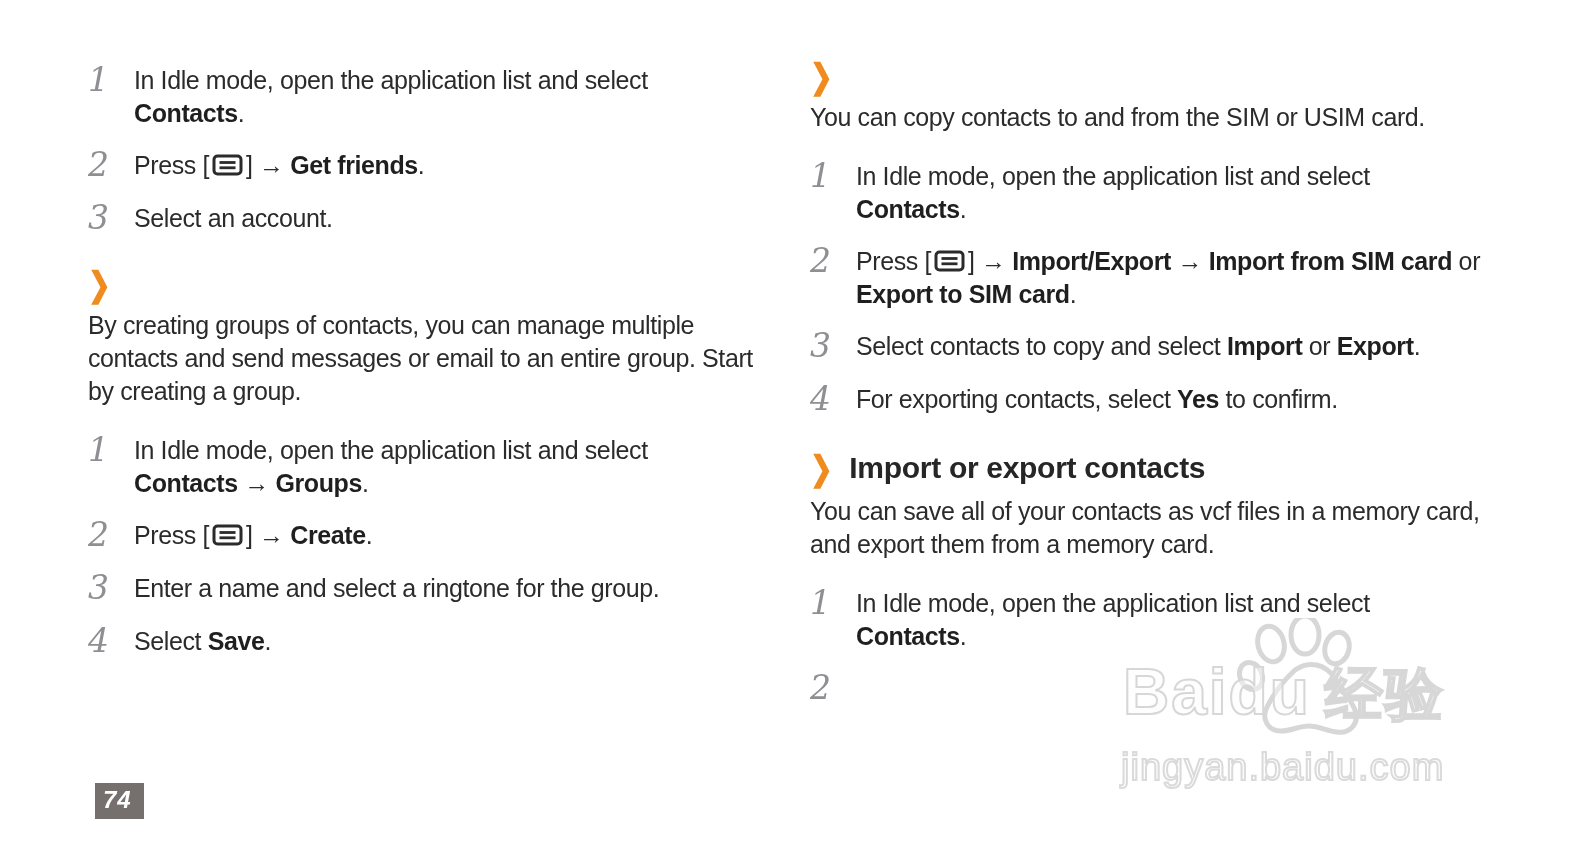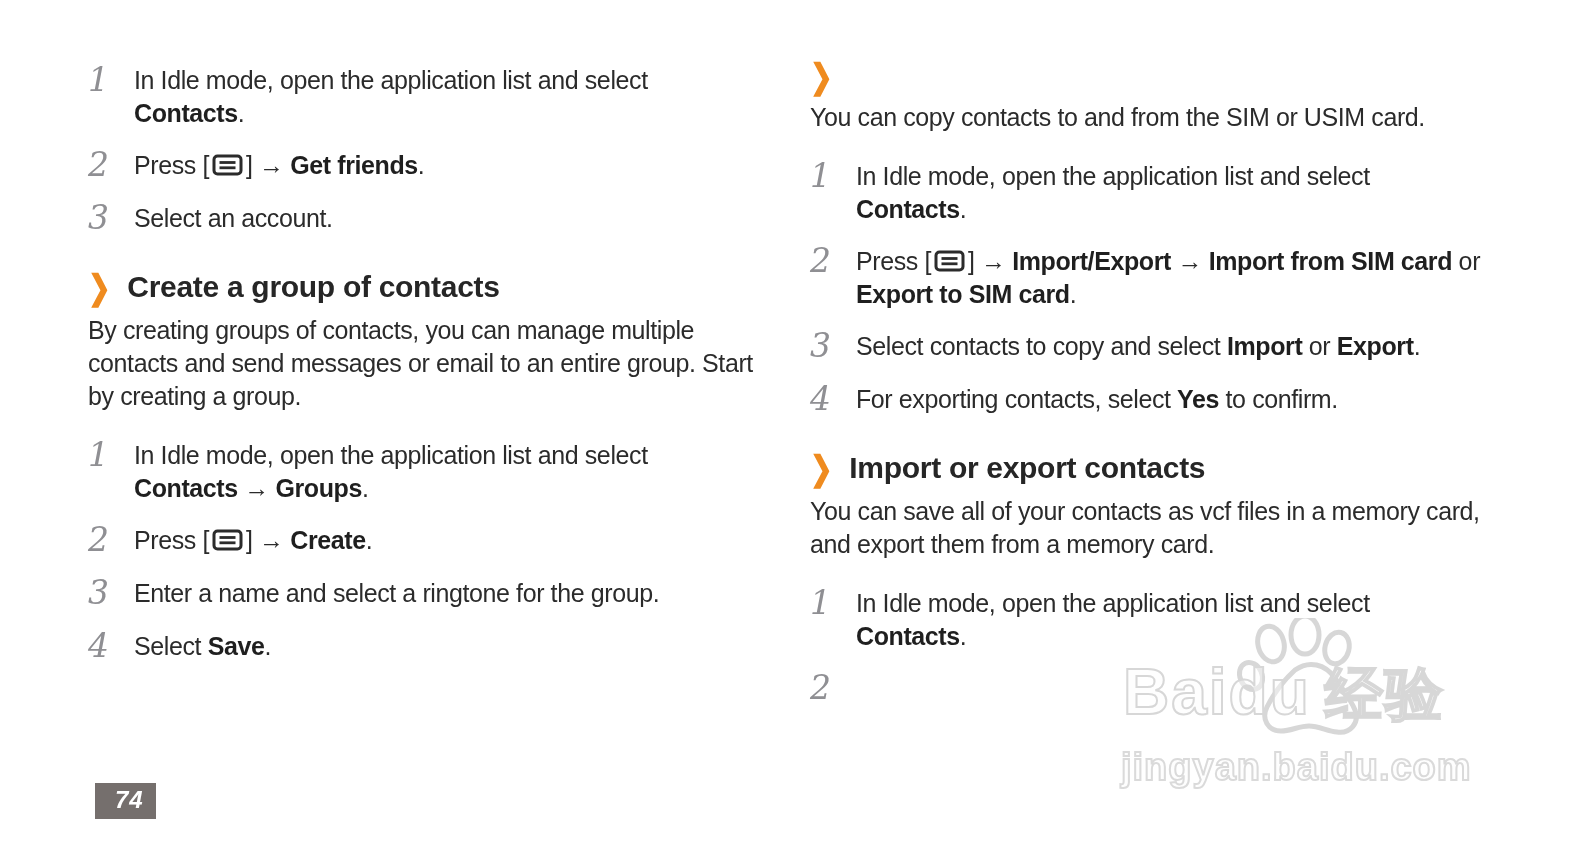--- a/index.html
+++ b/index.html
@@ -43,21 +43,21 @@
   .step-text .bold{font-weight:700;color:#1f1f1f;}
   .menu-icon{display:inline-block;vertical-align:-2px;margin:0 3px;color:#2b2b2b;line-height:0;}
 
   .footer{
     position:absolute;left:95px;top:783px;
     display:flex;align-items:center;
   }
   .page-num{
     display:inline-block;background:#756f6d;color:#ffffff;
     font-style:italic;font-weight:700;font-size:24px;
-    padding:3px 12px 5px 20px;letter-spacing:1px;
+    padding:3px 12px 5px 8px;letter-spacing:1px;
   }
   .footer-label{
     margin-left:24px;font-style:italic;font-size:25px;color:#3a3a3a;
     letter-spacing:-0.3px;
   }
 
   .watermark{
     position:absolute;left:1115px;top:628px;width:370px;height:180px;
     pointer-events:none;z-index:5;
   }
@@ -65,21 +65,21 @@
   .wm-logo{
     position:absolute;left:8px;top:32px;white-space:nowrap;
     font-weight:700;font-size:64px;line-height:64px;
     color:rgba(252,252,252,0.45);
     -webkit-text-stroke:2px #d7d7d7;
     letter-spacing:2px;
   }
   .wm-cn{font-size:58px;margin-left:14px;text-align:center;-webkit-text-stroke:2px #d7d7d7;}
   .wm-url{
     position:absolute;left:6px;top:118px;white-space:nowrap;
-    font-weight:700;font-size:38px;
+    font-weight:400;font-size:38px;
     color:rgba(252,252,252,0.45);
     -webkit-text-stroke:2px #dadada;
     letter-spacing:1px;
   }
 </style>
 </head>
 <body>
 
 <div class="col" id="col-left">
     <div class="steps">
@@ -95,21 +95,20 @@
               <line x1="7.5" y1="13.8" x2="23.5" y2="13.8" stroke="currentColor" stroke-width="2.8"></line>
             </svg></span><span>] → </span><span class="bold">Get friends</span><span>.</span></div>
       </div>
       <div class="step">
         <span class="step-num">3</span>
         <div class="step-text"><span>Select an account.</span></div>
       </div>
     </div>
     <div class="section-heading">
       <span class="chev">❯</span>
-      <span>Create a group of contacts</span>
     </div>
     <div class="para">By creating groups of contacts, you can manage multiple contacts and send messages or email to an entire group. Start by creating a group.</div>
     <div class="steps">
       <div class="step">
         <span class="step-num">1</span>
         <div class="step-text"><span>In Idle mode, open the application list and select </span><span class="bold">Contacts</span><span> → </span><span class="bold">Groups</span><span>.</span></div>
       </div>
       <div class="step">
         <span class="step-num">2</span>
         <div class="step-text"><span>Press [</span><span class="menu-icon"><svg width="31" height="22" viewBox="0 0 31 22">

